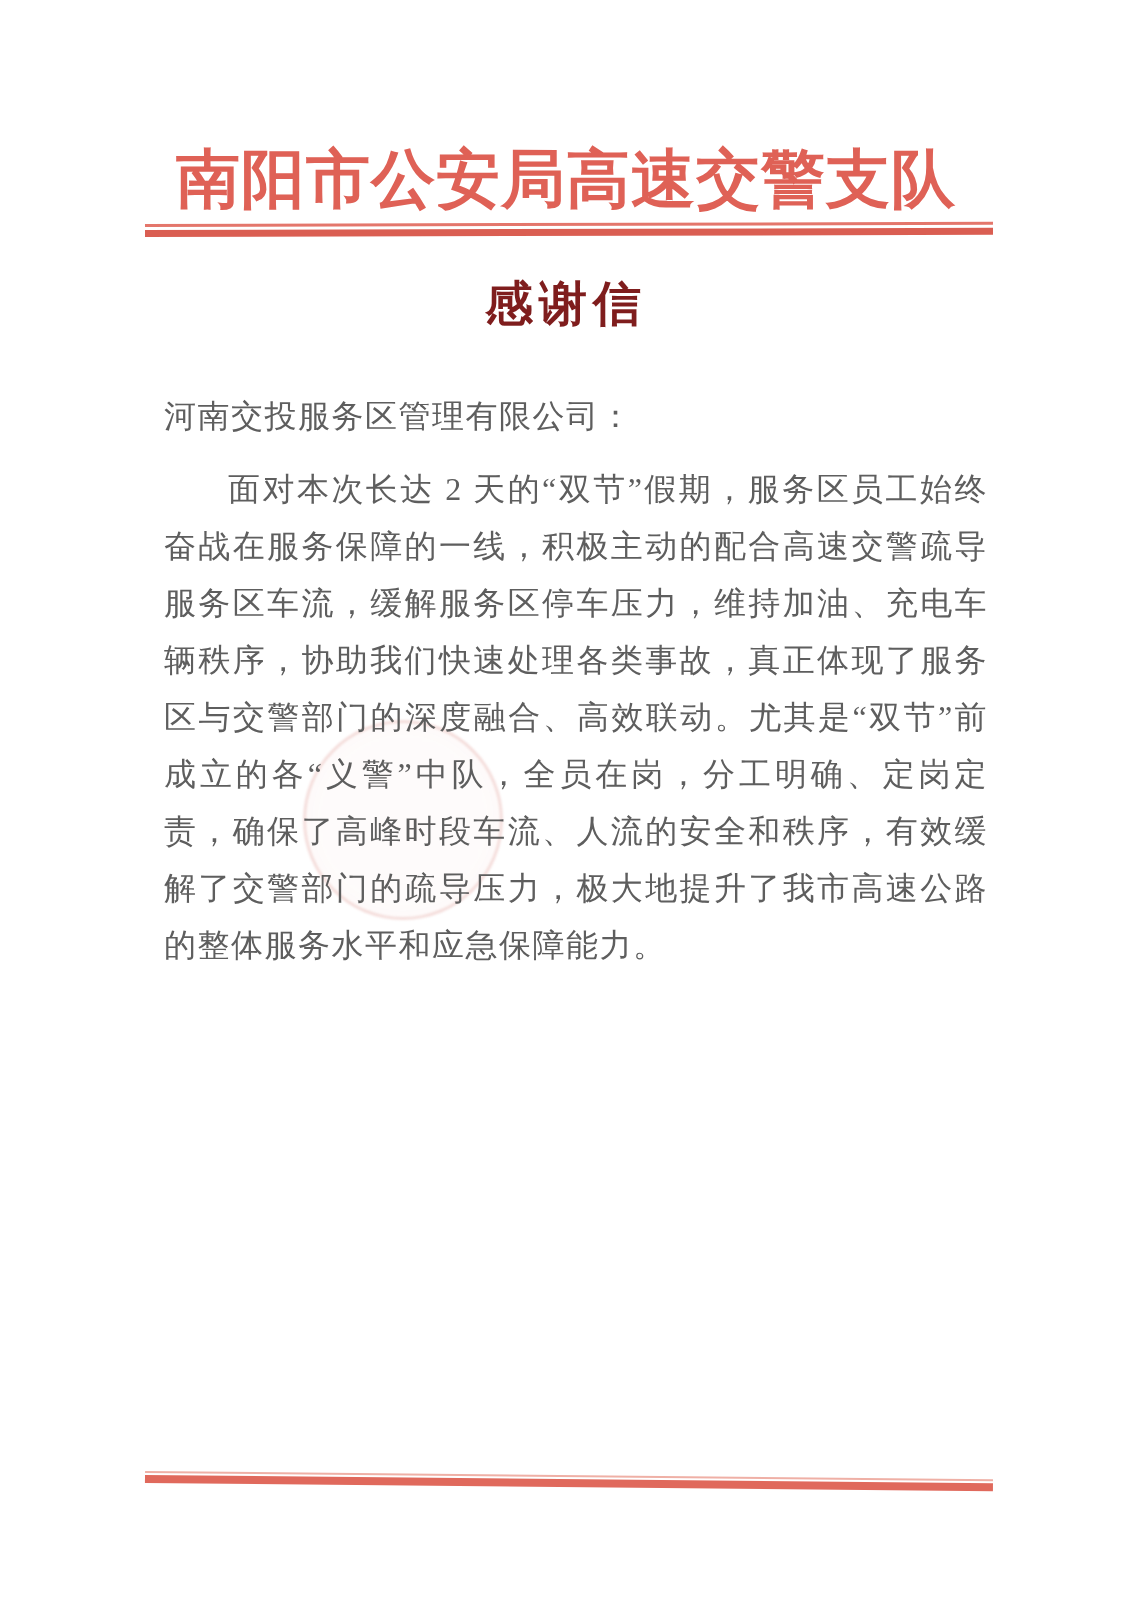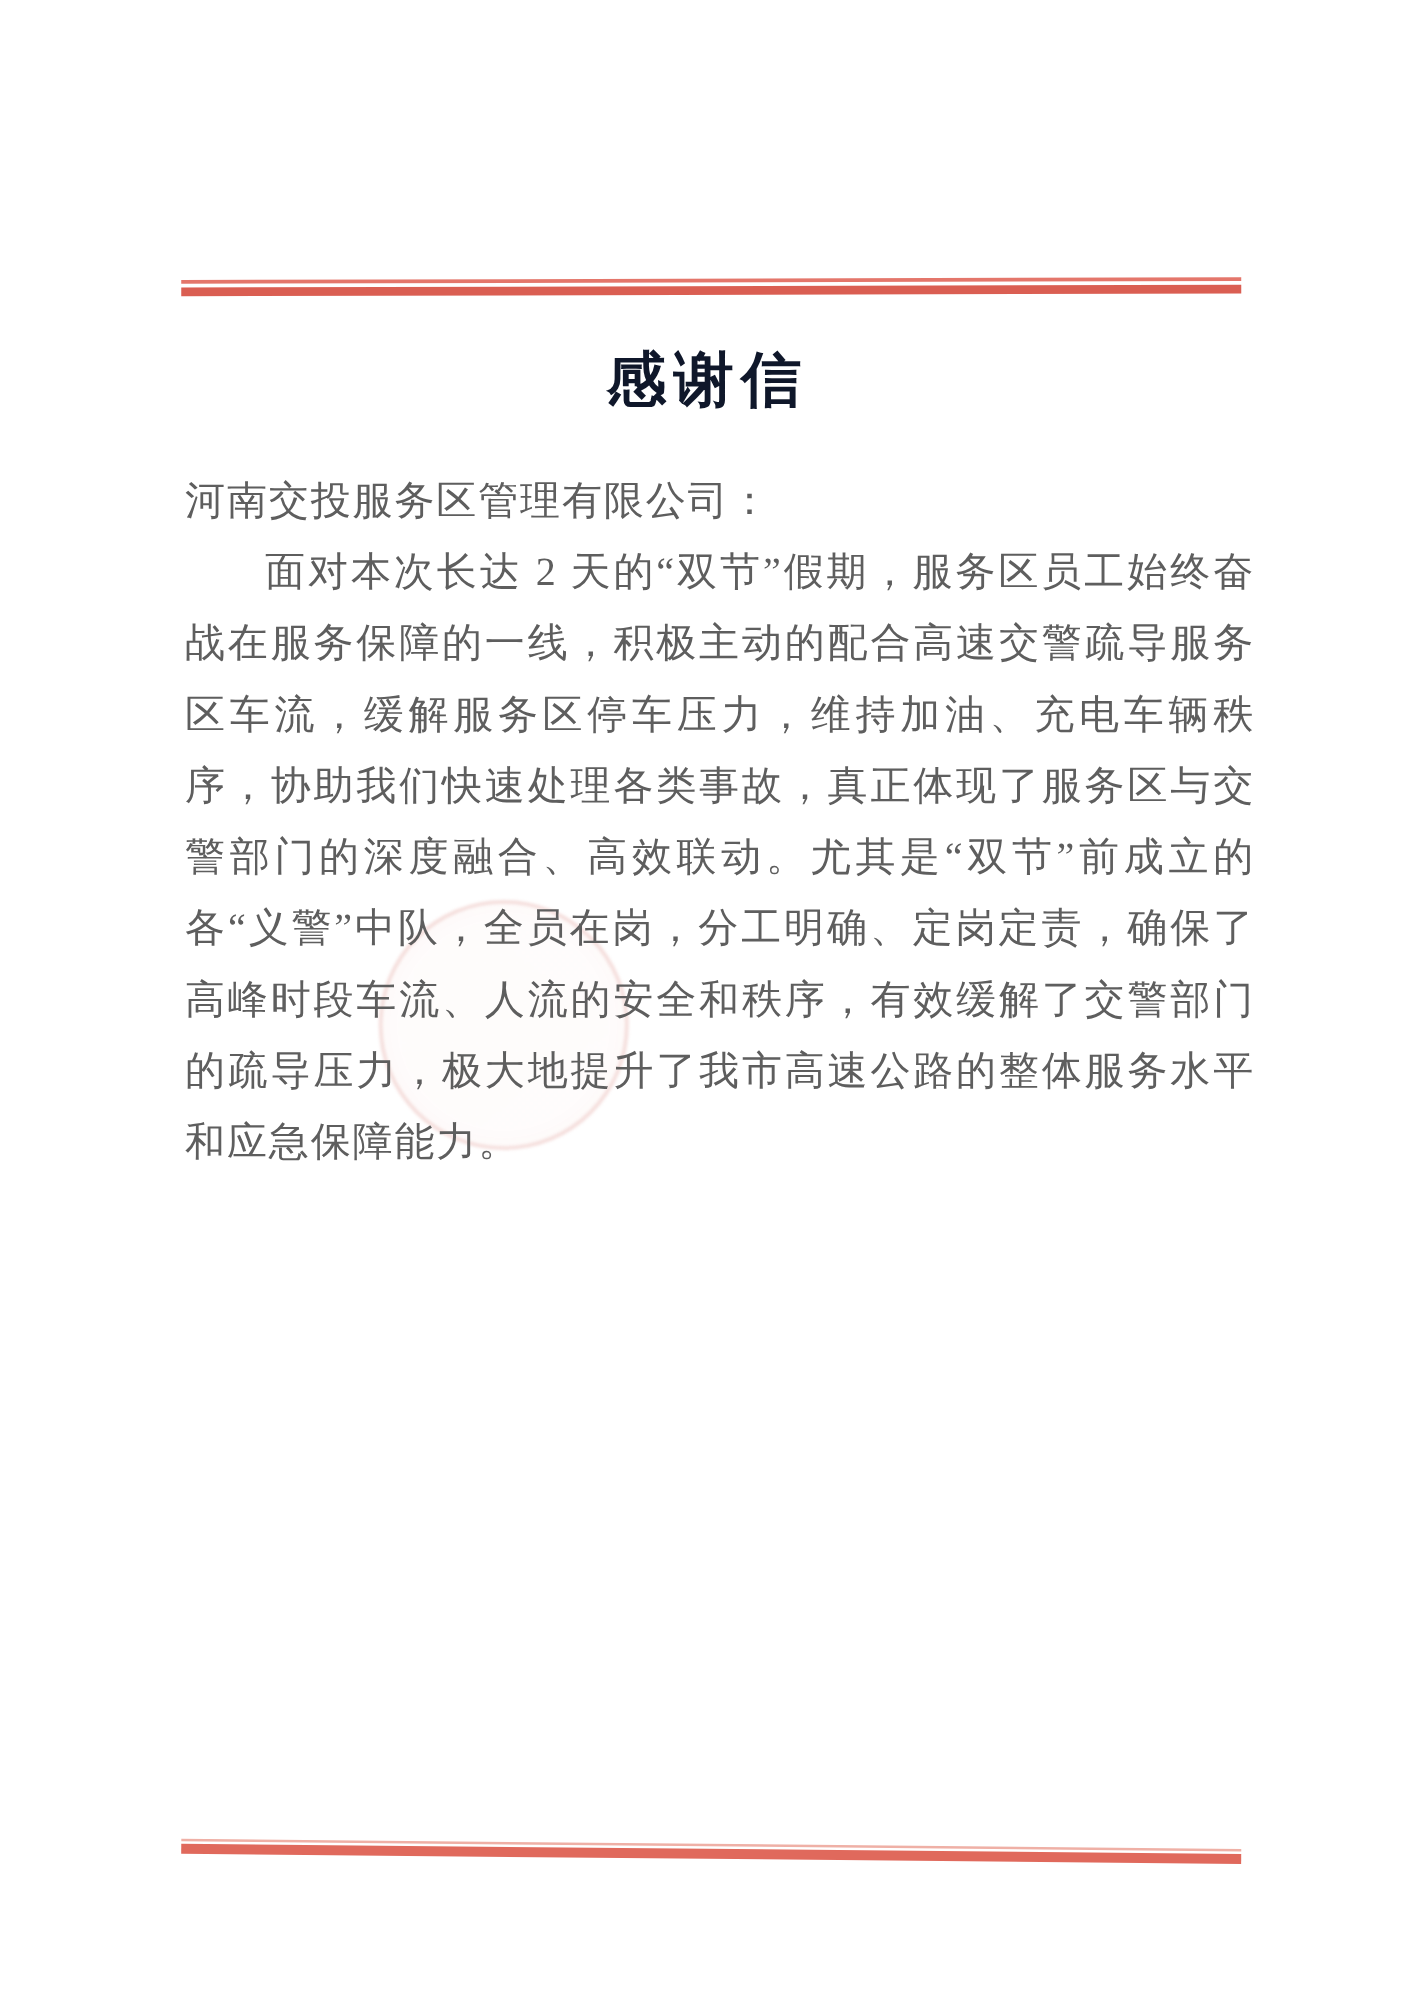--- a/index.html
+++ b/index.html
@@ -50,38 +50,38 @@
 
   
   .letter-title {
     position: absolute;
     top: 272px;
     left: 0;
     width: 100%;
     text-align: center;
     font-size: 48px;
     font-weight: 700;
-    color: #0f172a;
+    color: #7f1d1d;
     letter-spacing: 6px;
   }
 
   
   .letter-body {
     position: absolute;
     top: 372px;
     left: 148px;
     width: 856px;
     font-size: 32px;
     line-height: 57px;
     color: #5e5e5e;
     letter-spacing: 1.5px;
     text-align: justify;
   }
   .letter-body p {
-    margin: 0;
+    margin: 16px;
     text-indent: 2em;
   }
   .letter-body .salutation {
     text-indent: 0;
   }
 
   
   .stamp-ghost {
     position: absolute;
     left: 303px;
@@ -111,20 +111,21 @@
   .foot-rule .thick {
     height: 8px;
     background: #e0695c;
   }
 </style>
 </head>
 <body>
 
 <div class="page">
 
+  <div class="org-title">南阳市公安局高速交警支队</div>
 
   <div class="head-rule">
     <div class="thin"></div>
     <div class="thick"></div>
   </div>
 
   <div class="letter-title">感谢信</div>
 
   <div class="stamp-ghost"></div>
 

